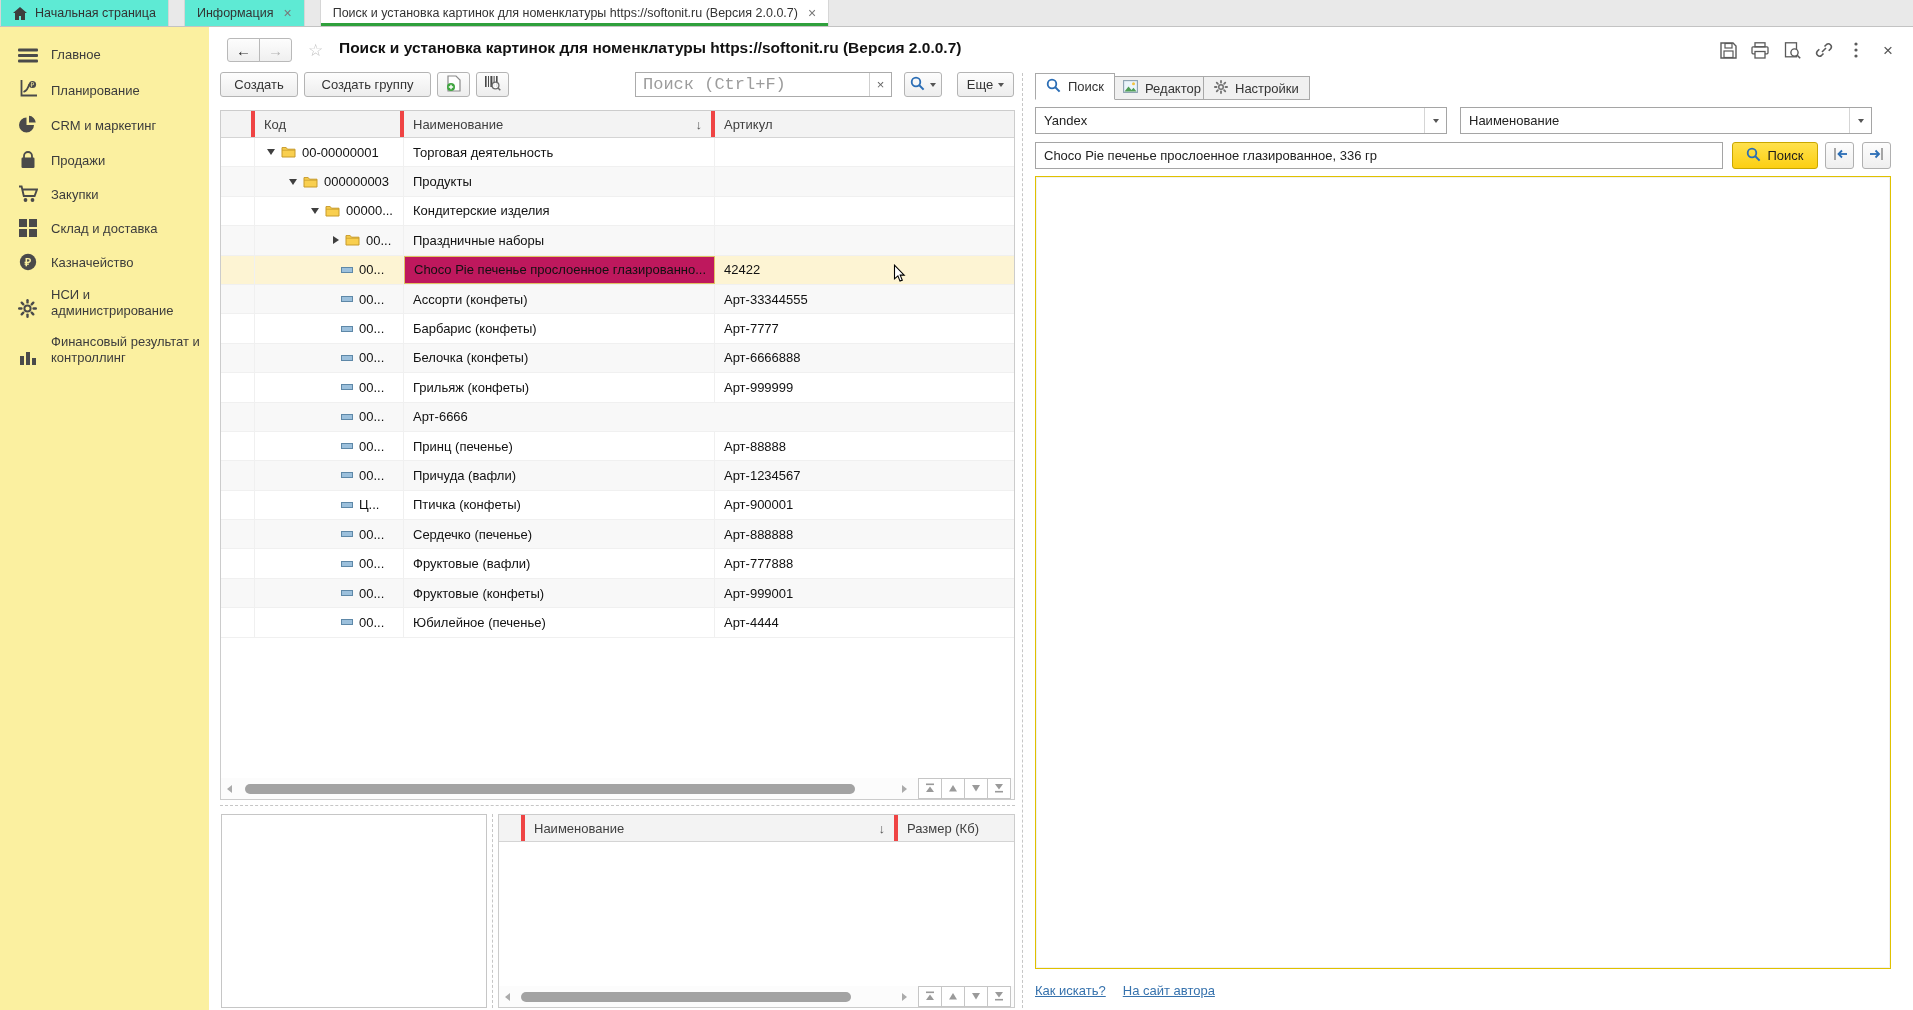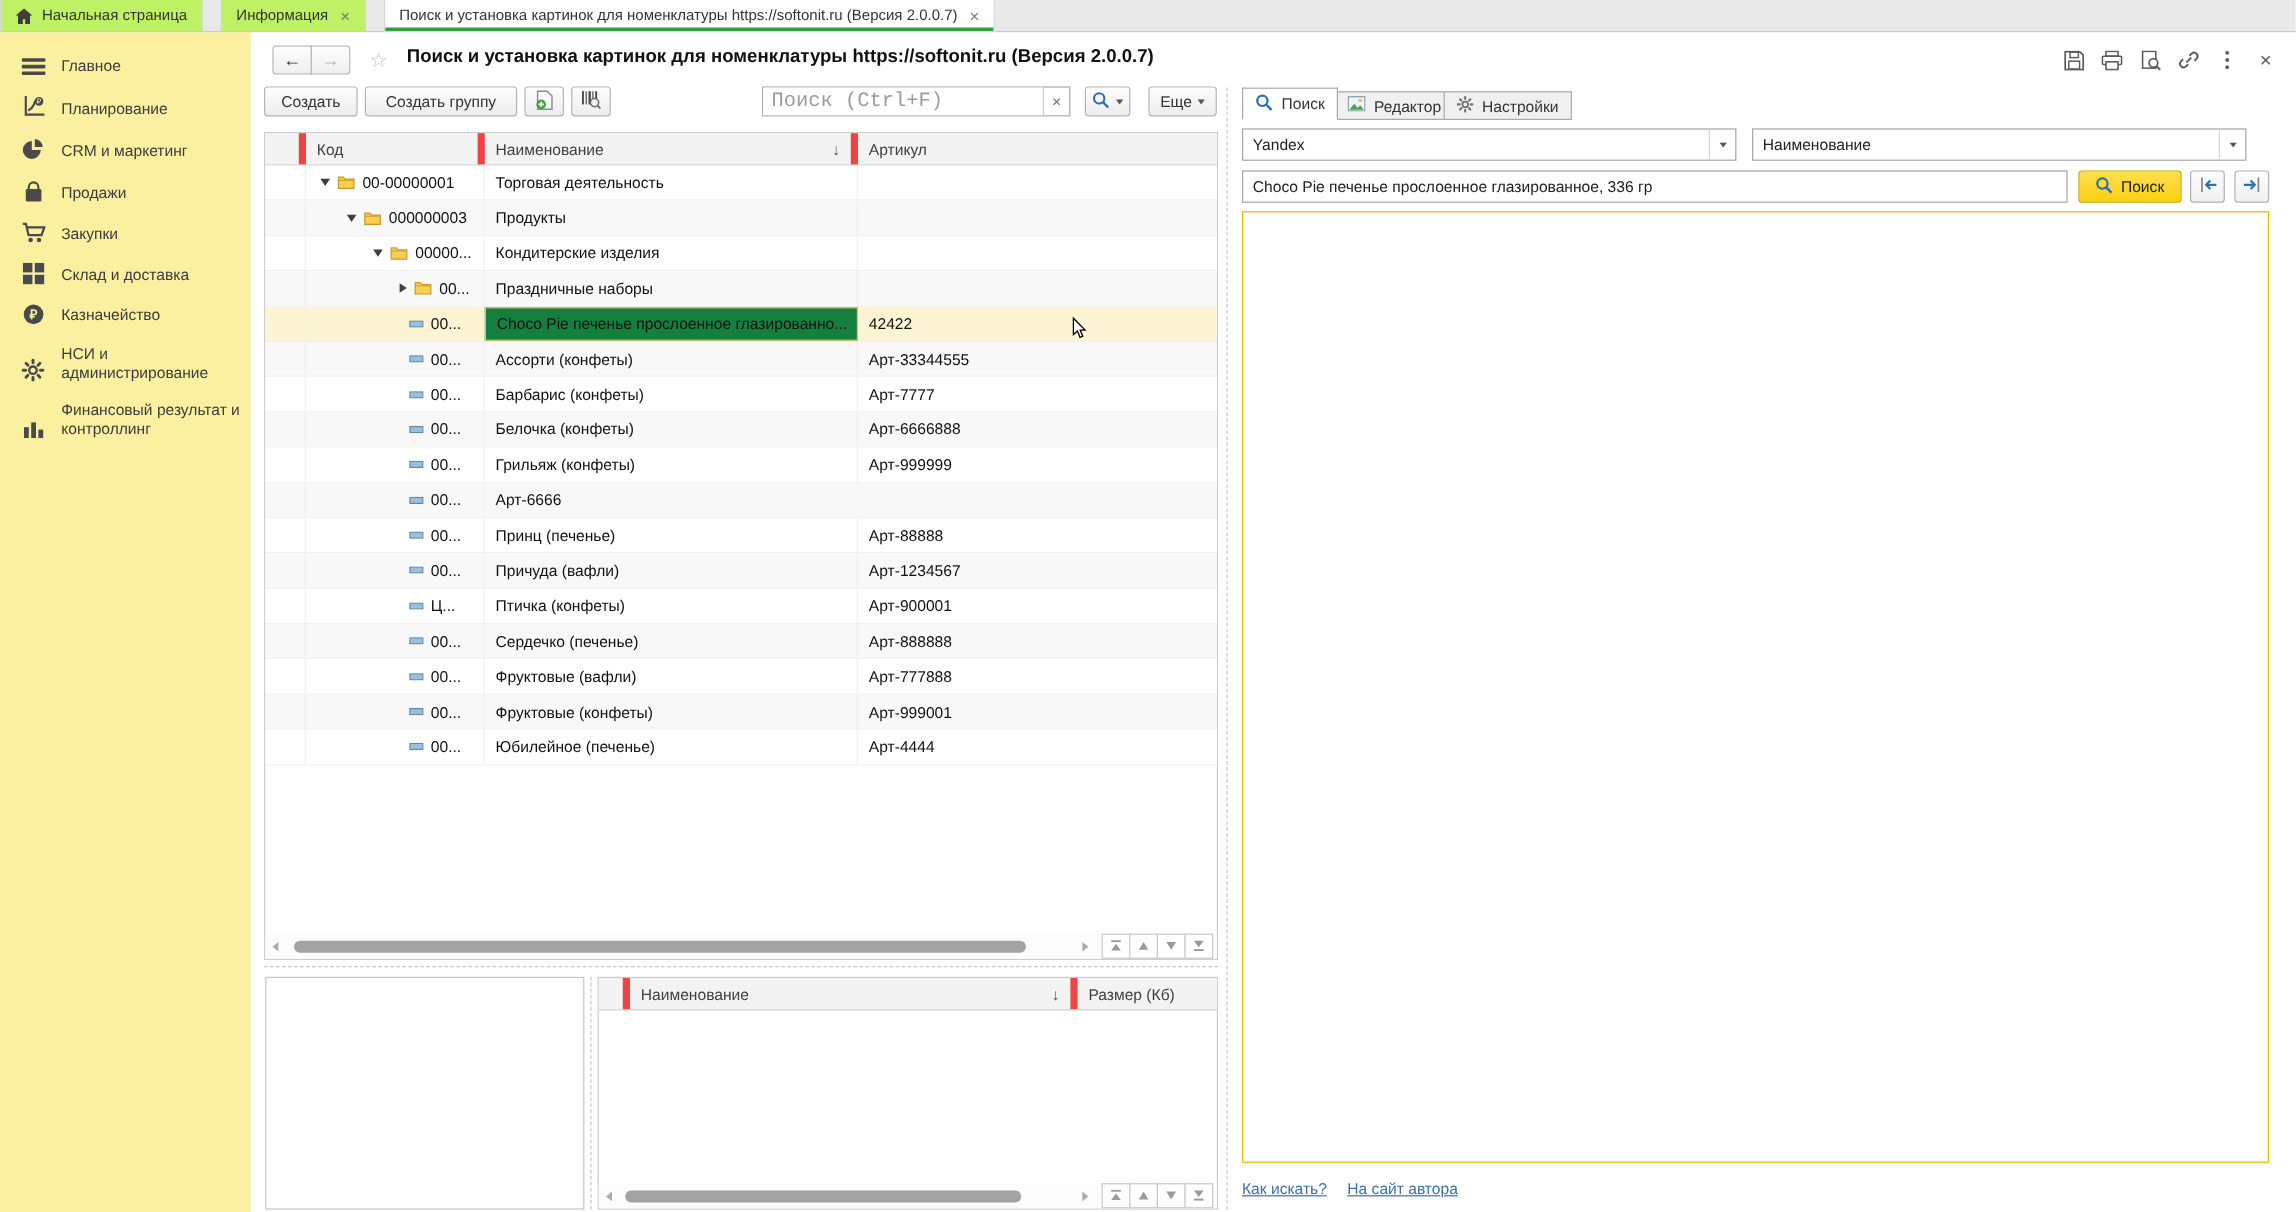--- a/index.html
+++ b/index.html
@@ -3,21 +3,21 @@
 <meta charset="utf-8">
 <style>
   * { box-sizing: border-box; margin: 0; padding: 0; }
   html,body { width:1913px; height:1010px; overflow:hidden; background:#fff;
     font-family:"Liberation Sans", sans-serif; font-size:13px; color:#222; }
 
   
   .tabbar { position:absolute; left:0; top:0; width:1913px; height:27px;
     background:#e9e9e9; border-bottom:1px solid #c3c3c3; display:flex; align-items:stretch; }
   .wtab { display:flex; align-items:center; gap:8px; padding:0 12px; margin-right:15px;
-    background:#bef264; border-left:1px solid #d6d6d6; border-right:1px solid #d6d6d6;
+    background:#5eead4; border-left:1px solid #d6d6d6; border-right:1px solid #d6d6d6;
     font-size:12.5px; color:#333; white-space:nowrap; }
   .wtab.active { background:#fff; box-shadow: inset 0 -3px 0 #2fa03c; }
   .wtab-x { color:#777; font-size:14px; margin-left:2px; cursor:default; }
   .wtab-ic { display:inline-flex; }
 
   
   .sidebar { position:absolute; left:0; top:27px; width:209px; height:983px;
     background:#fbf0a0; padding-top:10px; }
   .side-item { display:flex; align-items:flex-end; gap:13px; padding:8px 8px 8px 17px;
     color:#3c3c3c; line-height:1.2; min-height:34px; }
@@ -57,33 +57,33 @@
     align-items:center; justify-content:center; color:#666; font-size:13px; }
   .b-mag  { left:684px; width:38px; }
   .b-more { left:737px; width:57px; }
   .dd-arrow { width:0; height:0; border-left:3.5px solid transparent; border-right:3.5px solid transparent;
     border-top:4.5px solid #555; display:inline-block; }
 
   
   .catalog-region { position:absolute; left:11px; top:83px; width:795px; height:690px;
     border:1px solid #ccc; background:#fff; }
   .cat-header { display:flex; height:27px; background:#f3f3f3; border-bottom:1px solid #d4d4d4; }
-  .hc { display:flex; align-items:center; padding:0 9px; color:#3f3f3f; border-right:6px solid #ef4444; }
+  .hc { display:flex; align-items:center; padding:0 9px; color:#3f3f3f; border-right:4px solid #ef4444; }
   .hc-sel { width:34px; } .hc-code { width:149px; } .hc-name { width:311px; } .hc-art { flex:1; border-right:none; }
   .sortglyph { margin-left:auto; color:#555; font-size:13px; }
   .cat-rows { }
   .cat-row { display:flex; height:29.4px; align-items:center; border-bottom:1px solid #f0f0f0; background:#fff; }
   .cat-row.alt { background:#f8f8f8; }
   .cat-row.sel { background:#fdf4d3; }
   .c-sel { width:34px; height:100%; border-right:1px solid #f0f0f0; flex:none; }
   .c-code { width:149px; height:100%; display:flex; align-items:center; border-right:1px solid #f0f0f0;
     overflow:hidden; white-space:nowrap; flex:none; }
   .c-name { width:311px; height:100%; display:flex; align-items:center; padding:0 9px;
     border-right:1px solid #f0f0f0; overflow:hidden; white-space:nowrap; flex:none; color:#111; }
-  .c-name.name-sel { background:#15803d; border:1px solid #e0c263; }
+  .c-name.name-sel { background:#be185d; border:1px solid #e0c263; }
   .c-art { flex:1; padding:0 9px; color:#111; white-space:nowrap; }
   .ind { display:inline-block; height:1px; flex:none; }
   .tri-exp { width:0; height:0; border-left:4.5px solid transparent; border-right:4.5px solid transparent;
     border-top:6px solid #3f3f3f; margin-right:6px; flex:none; }
   .tri-col { width:0; height:0; border-top:4.5px solid transparent; border-bottom:4.5px solid transparent;
     border-left:6px solid #3f3f3f; margin-right:6px; flex:none; }
   .row-ic { display:inline-flex; margin-right:6px; flex:none; }
   .code-text { color:#111; }
 
   

